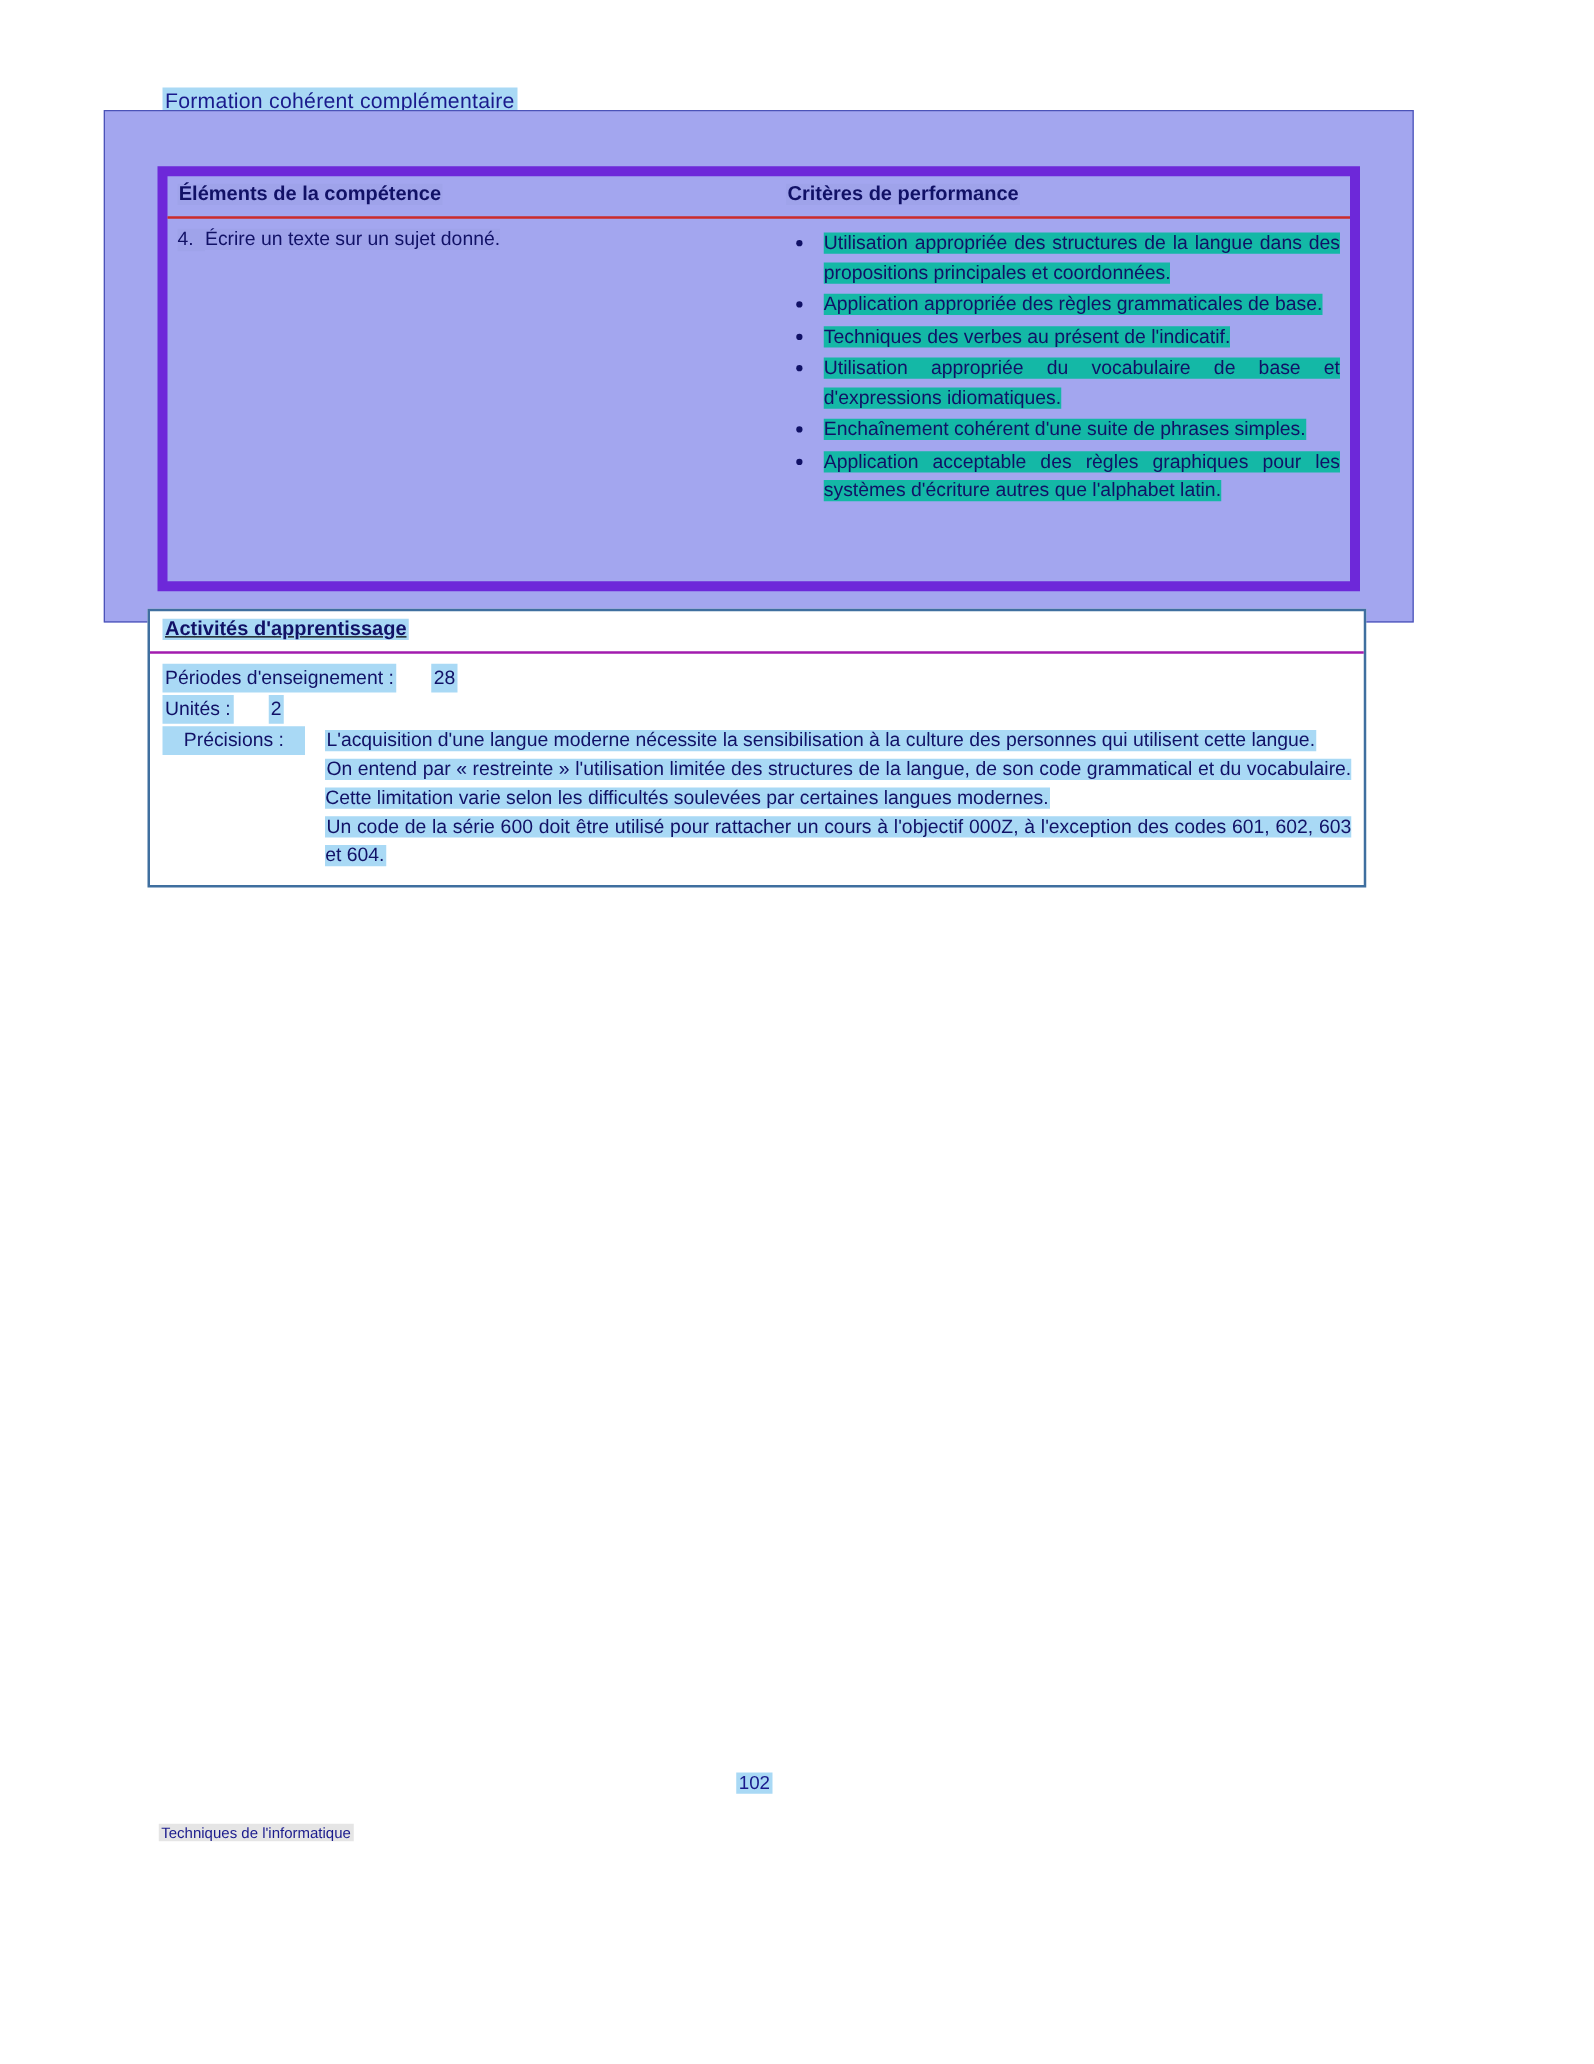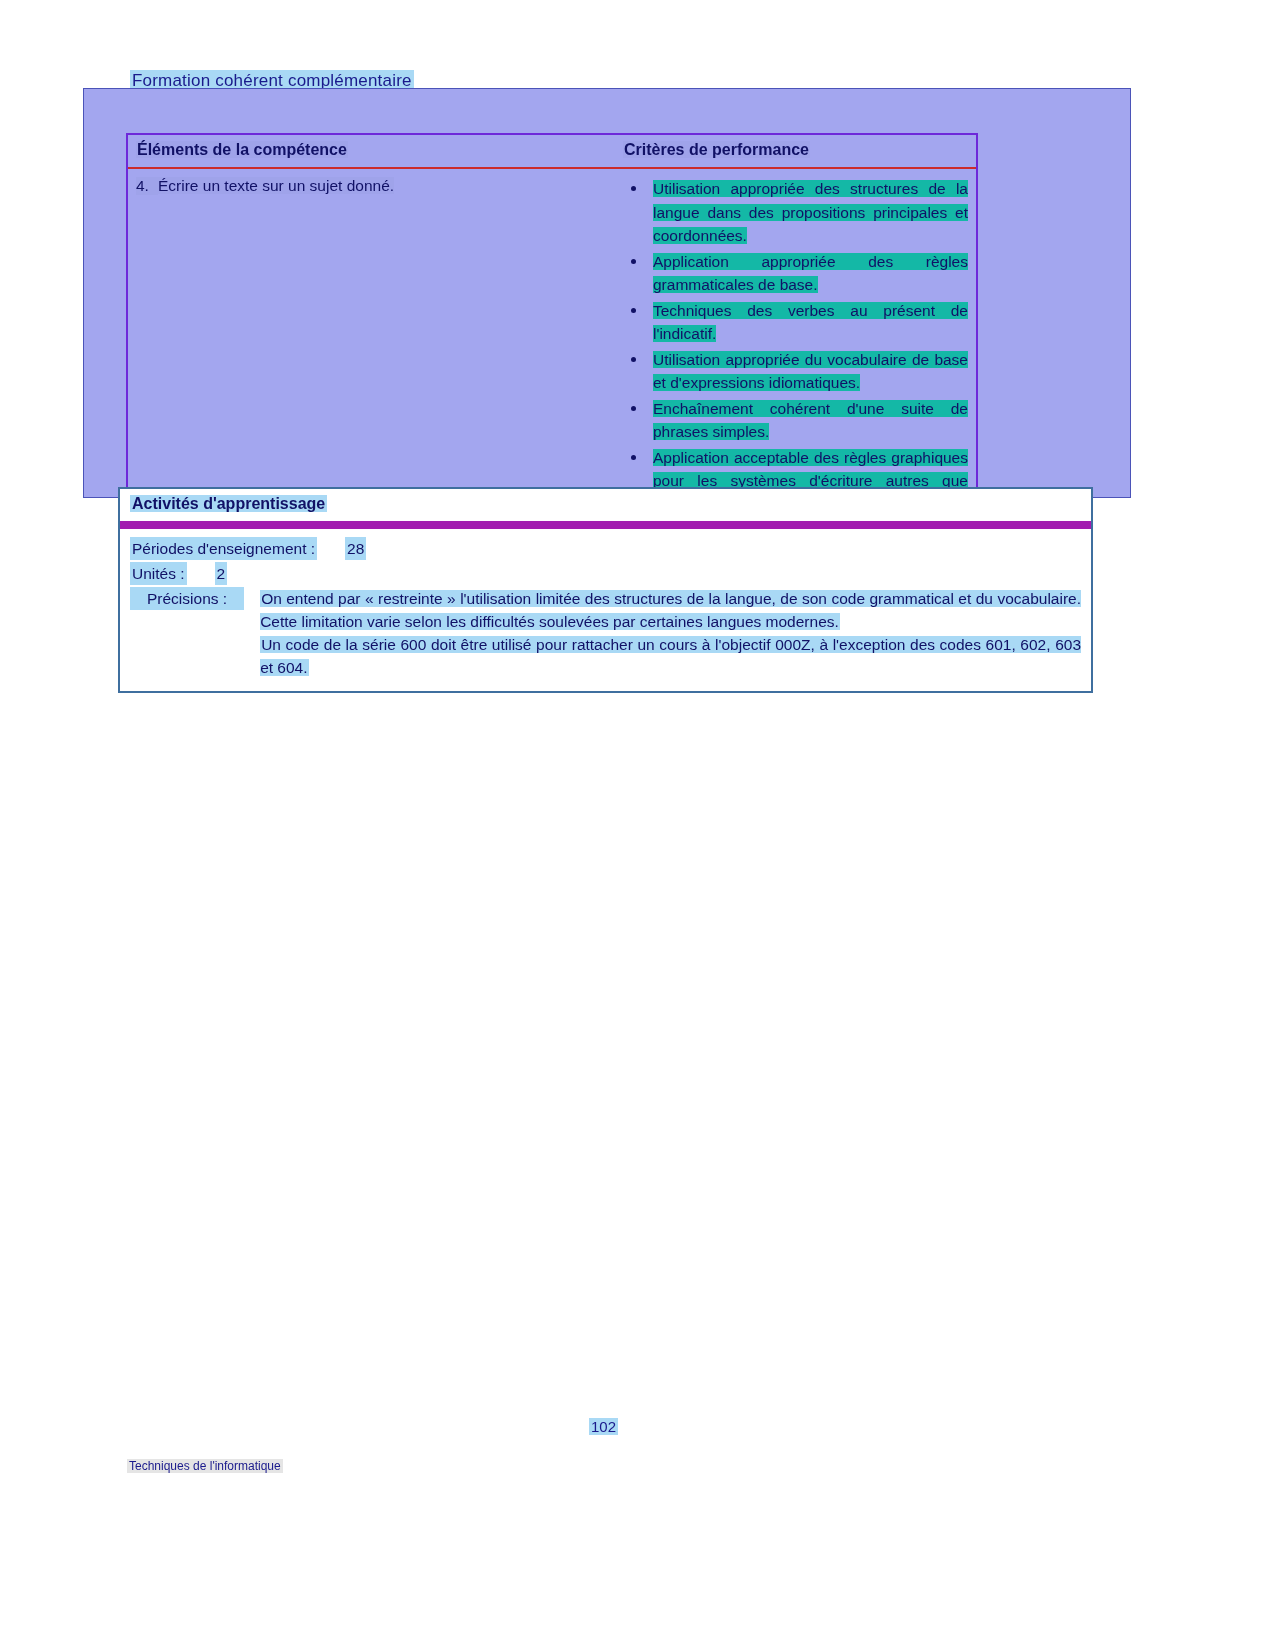--- a/index.html
+++ b/index.html
@@ -38,22 +38,22 @@
     background: #a3a6ef;
     border: 1px solid #4b53b8;
     box-sizing: border-box;
   }
 
   
   .competence-table {
     position: absolute;
     left: 126px;
     top: 133px;
-    width: 852px;
-    border: 2px solid #6d28d9;
+    width: 962px;
+    border: 8px solid #6d28d9;
     box-sizing: border-box;
     background: transparent;
   }
   .ct-head {
     display: flex;
     border-bottom: 2px solid #cc2b2b;
   }
   .ct-head .cell {
     padding: 6px 8px 8px 8px;
     font-family: "Liberation Sans", sans-serif;
@@ -112,22 +112,23 @@
   .activites-table {
     position: absolute;
     left: 118px;
     top: 487px;
     width: 975px;
     border: 2px solid #3f6f9f;
     box-sizing: border-box;
     background: #ffffff;
   }
   .at-head {
-    border-bottom: 8px solid #a21caf;
+    border-bottom: 2px solid #a21caf;
     padding: 6px 10px 8px 10px;
+    text-decoration: underline;
   }
   .at-head .label {
     font-family: "Liberation Sans", sans-serif;
     font-weight: bold;
     font-size: 16px;
     color: #111166;
     background: #a9d9f5;
     padding: 0 2px;
   }
   .at-body {
@@ -243,20 +244,21 @@
       <span class="k">Périodes d'enseignement :</span>
       <span class="v">28</span>
     </div>
     <div class="row">
       <span class="k">Unités :</span>
       <span class="v">2</span>
     </div>
     <div class="precisions">
       <span class="k">Précisions :</span>
       <div class="paras">
+        <p><span>L'acquisition d'une langue moderne nécessite la sensibilisation à la culture des personnes qui utilisent cette langue.</span></p>
         <p><span>On entend par « restreinte » l'utilisation limitée des structures de la langue, de son code grammatical et du vocabulaire. Cette limitation varie selon les difficultés soulevées par certaines langues modernes.</span></p>
         <p><span>Un code de la série 600 doit être utilisé pour rattacher un cours à l'objectif 000Z, à l'exception des codes 601, 602, 603 et 604.</span></p>
       </div>
     </div>
   </div>
 </div>
 
 <div class="footer-left">Techniques de l'informatique</div>
 <div class="footer-page">102</div>
 

